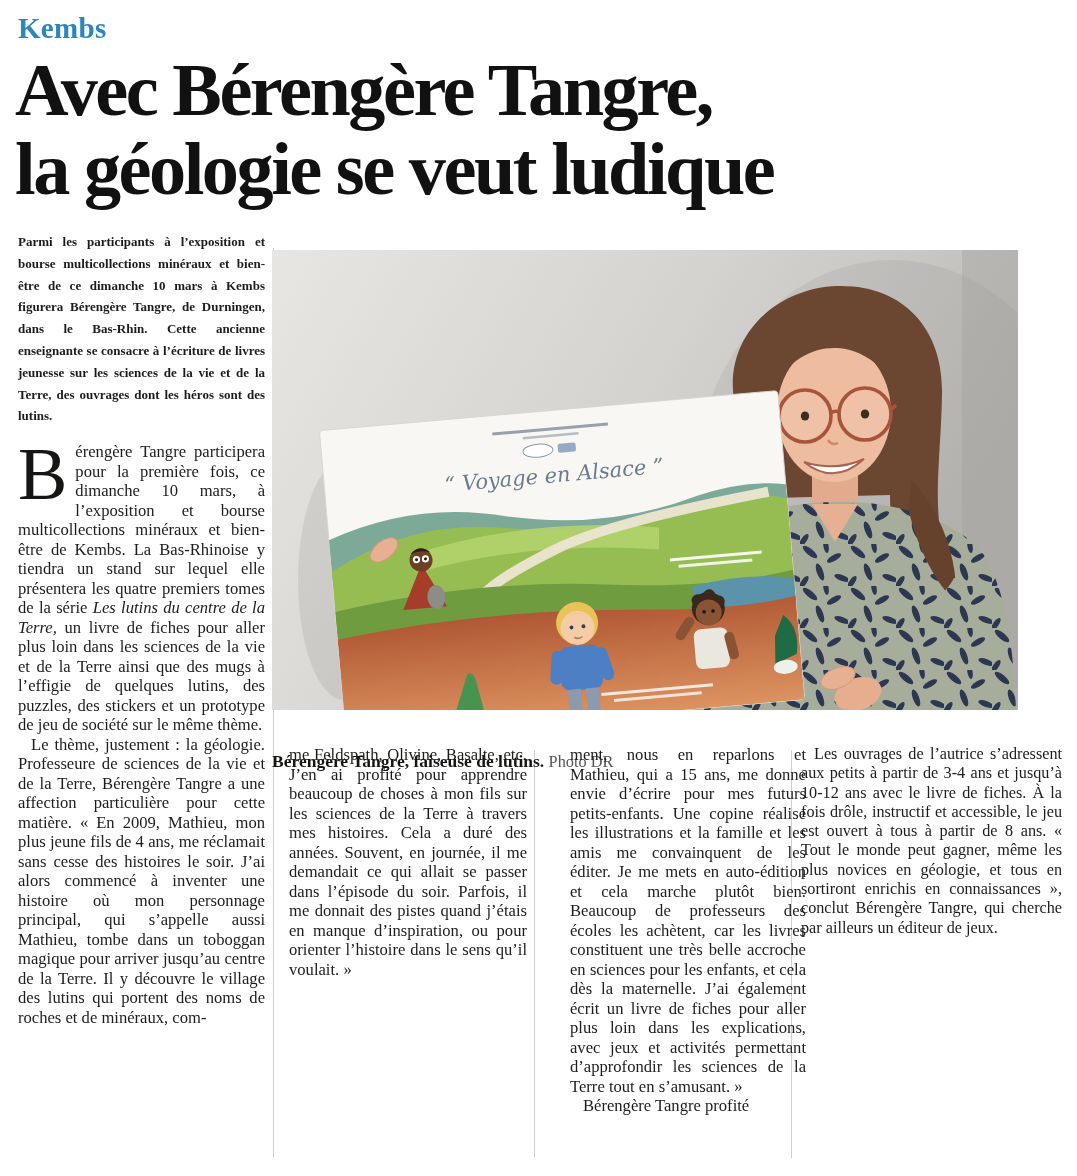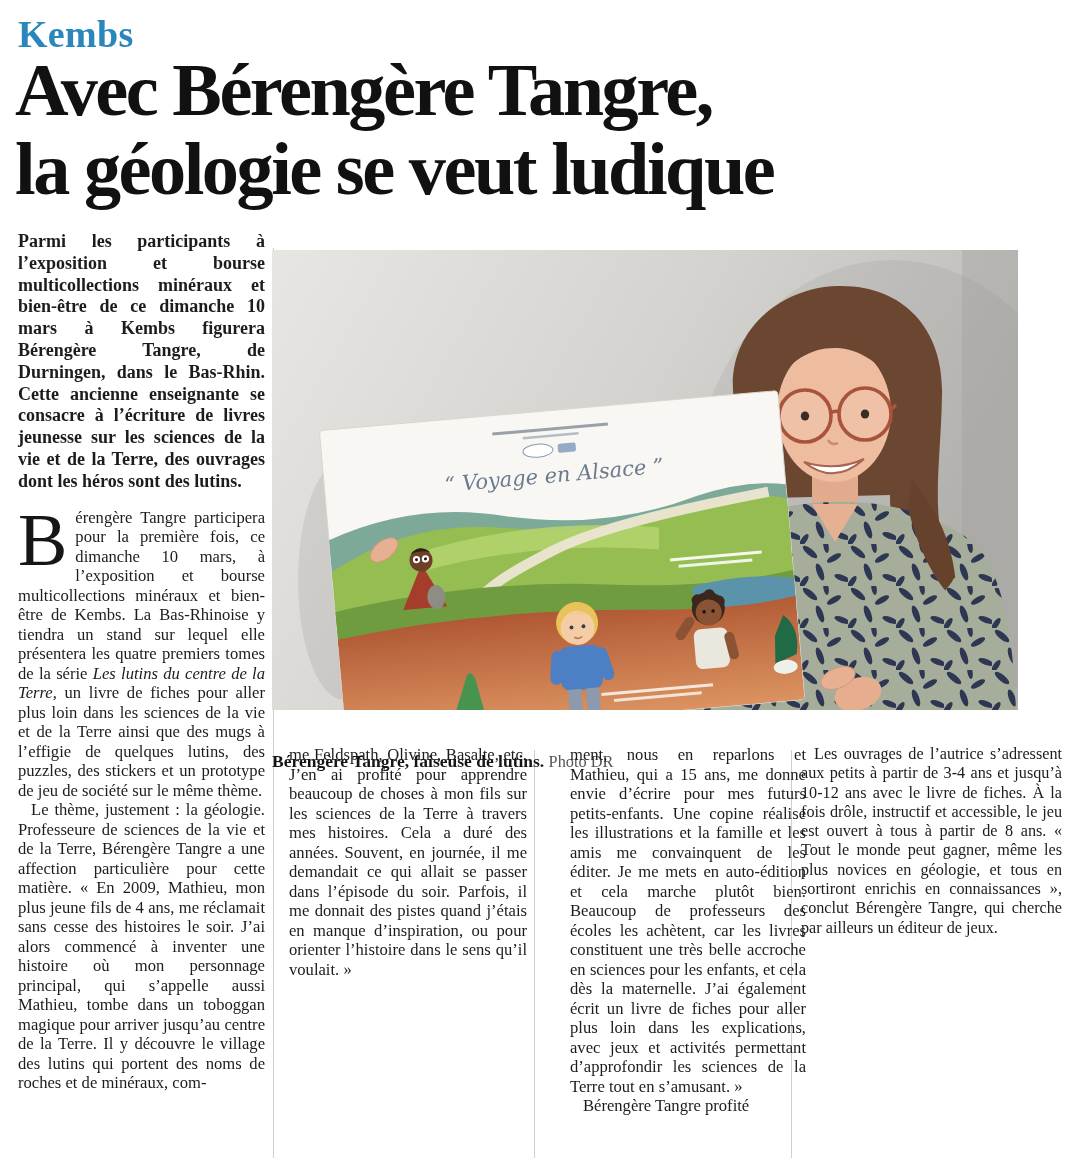--- a/index.html
+++ b/index.html
@@ -3,35 +3,35 @@
 <meta charset="utf-8">
 <style>
   html,body{margin:0;padding:0;}
   body{
     width:1077px;height:1176px;position:relative;overflow:hidden;
     background:#ffffff;color:#1c1c1a;
     font-family:"Liberation Serif",serif;
   }
   .kicker{
     position:absolute;left:18px;top:12px;
-    font-size:38px;font-weight:bold;color:#2a86bb;letter-spacing:.3px;
+    font-size:29px;font-weight:bold;color:#2a86bb;letter-spacing:.3px;
   }
   .headline{
     position:absolute;left:15px;top:50px;margin:0;
     font-size:75px;line-height:79px;font-weight:bold;color:#111;
     letter-spacing:-2.5px;transform:scaleX(.99);transform-origin:left top;
     white-space:nowrap;
   }
   .col{position:absolute;text-align:justify;}
   .col p{margin:0;}
   .col1{left:18px;top:231px;width:247px;}
   .col2{left:289px;top:745px;width:238px;}
   .col3{left:546px;top:745px;width:236px;margin-left:24px;}
   .col4{left:801px;top:745px;width:261px;}
-  .lede{font-weight:bold;font-size:18px;line-height:21.8px;margin-bottom:15px !important;}
+  .lede{font-weight:bold;font-size:13px;line-height:21.8px;margin-bottom:15px !important;}
   .bodytxt{font-size:16.6px;line-height:19.5px;}
   .col4 .bodytxt{font-size:16.2px;line-height:19.3px;}
   .indent{text-indent:13px;}
   .dropcap{
     float:left;font-size:74px;line-height:56px;
     padding:4px 8px 0 0;font-weight:400;color:#161614;
   }
   .serie{font-style:italic;}
   .photo{position:absolute;left:272px;top:250px;width:746px;height:460px;}
   .photo svg{display:block;}

